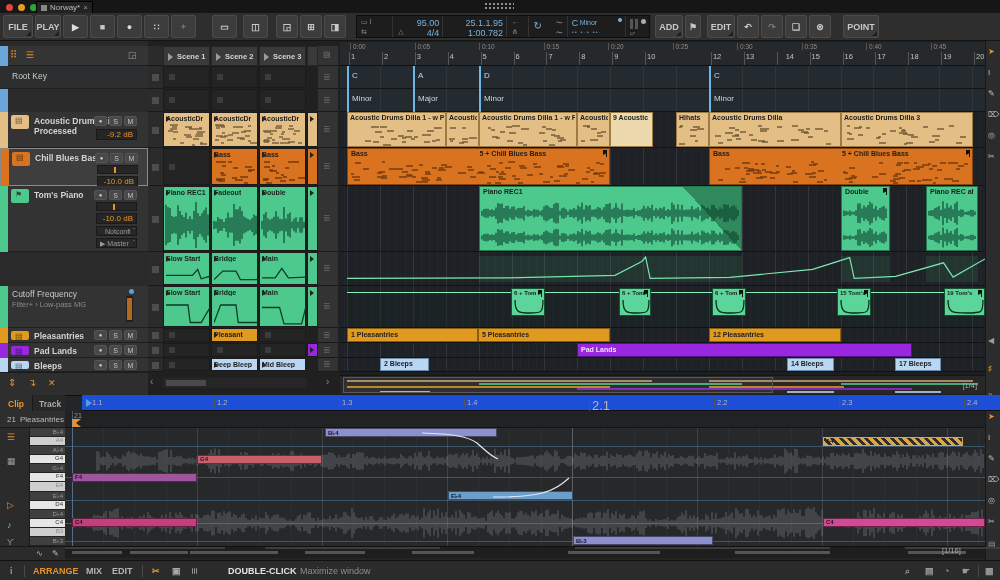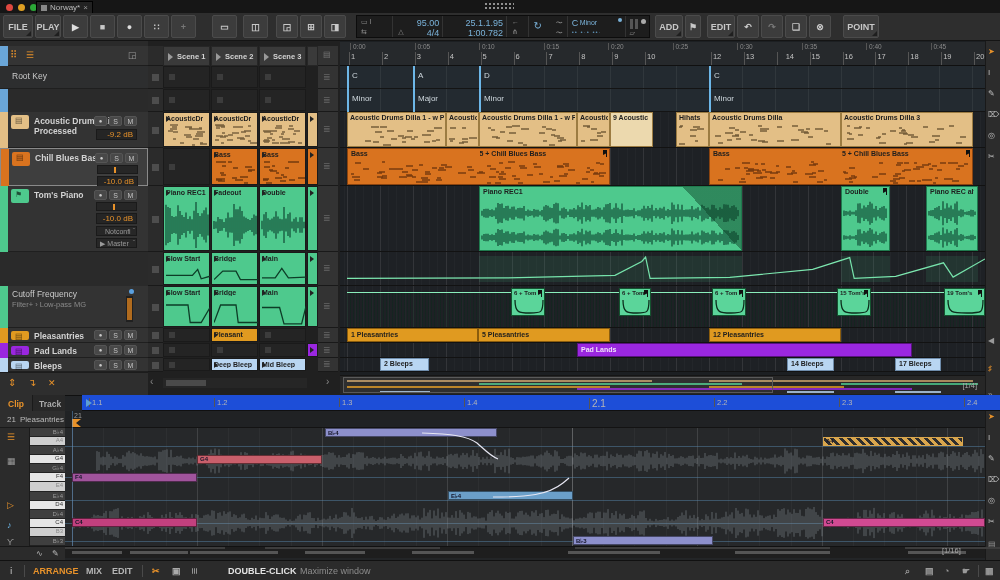--- a/index.html
+++ b/index.html
@@ -781,21 +781,21 @@
     <div class="ab" style="left: 7px; top: 456px; font-size: 9px; color: rgb(154, 154, 154);">▦</div>
     <div class="ab" style="left: 7px; top: 500px; font-size: 9px; color: rgb(232, 146, 42);">▷</div>
     <div class="ab" style="left: 7px; top: 520px; font-size: 9px; color: rgb(109, 183, 232);">♪</div>
     <div class="ab" style="left: 7px; top: 537px; font-size: 9px; color: rgb(154, 154, 154);">Ƴ</div>
     <div class="ab" style="left: 7px; top: 551px; font-size: 9px; color: rgb(136, 136, 136);">◷</div>
     <div class="ab" style="left: 82px; top: 395px; width: 920px; height: 16px; background: #1d4ed8; border-bottom: 1px solid rgb(16, 16, 16);">
       <div class="ab" style="left: 7px; top: 3px; font-size: 7.5px; color: rgb(181, 181, 181); border-left: 1px solid rgb(85, 85, 85); padding-left: 2px;">1.1</div>
       <div class="ab" style="left: 132px; top: 3px; font-size: 7.5px; color: rgb(181, 181, 181); border-left: 1px solid rgb(85, 85, 85); padding-left: 2px;">1.2</div>
       <div class="ab" style="left: 257px; top: 3px; font-size: 7.5px; color: rgb(181, 181, 181); border-left: 1px solid rgb(85, 85, 85); padding-left: 2px;">1.3</div>
       <div class="ab" style="left: 382px; top: 3px; font-size: 7.5px; color: rgb(181, 181, 181); border-left: 1px solid rgb(85, 85, 85); padding-left: 2px;">1.4</div>
-      <div class="ab" style="left: 507px; top: 3px; font-size: 10px; color: rgb(181, 181, 181); border-left: 1px solid rgb(85, 85, 85); padding-left: 2px;">2.1</div>
+      <div class="ab" style="left: 507px; top: 3px; font-size: 13px; color: rgb(181, 181, 181); border-left: 1px solid rgb(85, 85, 85); padding-left: 2px;">2.1</div>
       <div class="ab" style="left: 632px; top: 3px; font-size: 7.5px; color: rgb(181, 181, 181); border-left: 1px solid rgb(85, 85, 85); padding-left: 2px;">2.2</div>
       <div class="ab" style="left: 757px; top: 3px; font-size: 7.5px; color: rgb(181, 181, 181); border-left: 1px solid rgb(85, 85, 85); padding-left: 2px;">2.3</div>
       <div class="ab" style="left: 882px; top: 3px; font-size: 7.5px; color: rgb(181, 181, 181); border-left: 1px solid rgb(85, 85, 85); padding-left: 2px;">2.4</div>
       <div class="ab" style="left: 4px; top: 4px; width: 0px; height: 0px; border-left: 6px solid rgb(93, 159, 211); border-top: 4px solid transparent; border-bottom: 4px solid transparent;"></div>
     </div>
     <div class="ab" style="left: 65px; top: 411px; width: 920px; height: 17px; background: rgb(32, 34, 36); border-bottom: 1px solid rgb(19, 19, 19);">
       <div class="ab" style="left: 9px; top: 1px; font-size: 7px; color: rgb(153, 153, 153);">21</div>
       <div class="ab" style="left: 7px; top: 8px; width: 0px; height: 0px; border-width: 4px 5px 4px 4px; border-style: solid; border-color: rgb(232, 146, 42) transparent rgb(232, 146, 42) rgb(232, 146, 42);"></div>
     </div>
     <div class="ab" style="left: 65px; top: 428px; width: 920px; height: 118px; background: repeating-linear-gradient(90deg, rgba(255, 255, 255, 0.09) 0px, rgba(255, 255, 255, 0.09) 1px, transparent 1px, transparent 125px) 7px 0px, repeating-linear-gradient(90deg, rgba(255, 255, 255, 0.03) 0px, rgba(255, 255, 255, 0.03) 1px, transparent 1px, transparent 31.25px) 7px 0px rgb(38, 40, 42);"></div>

